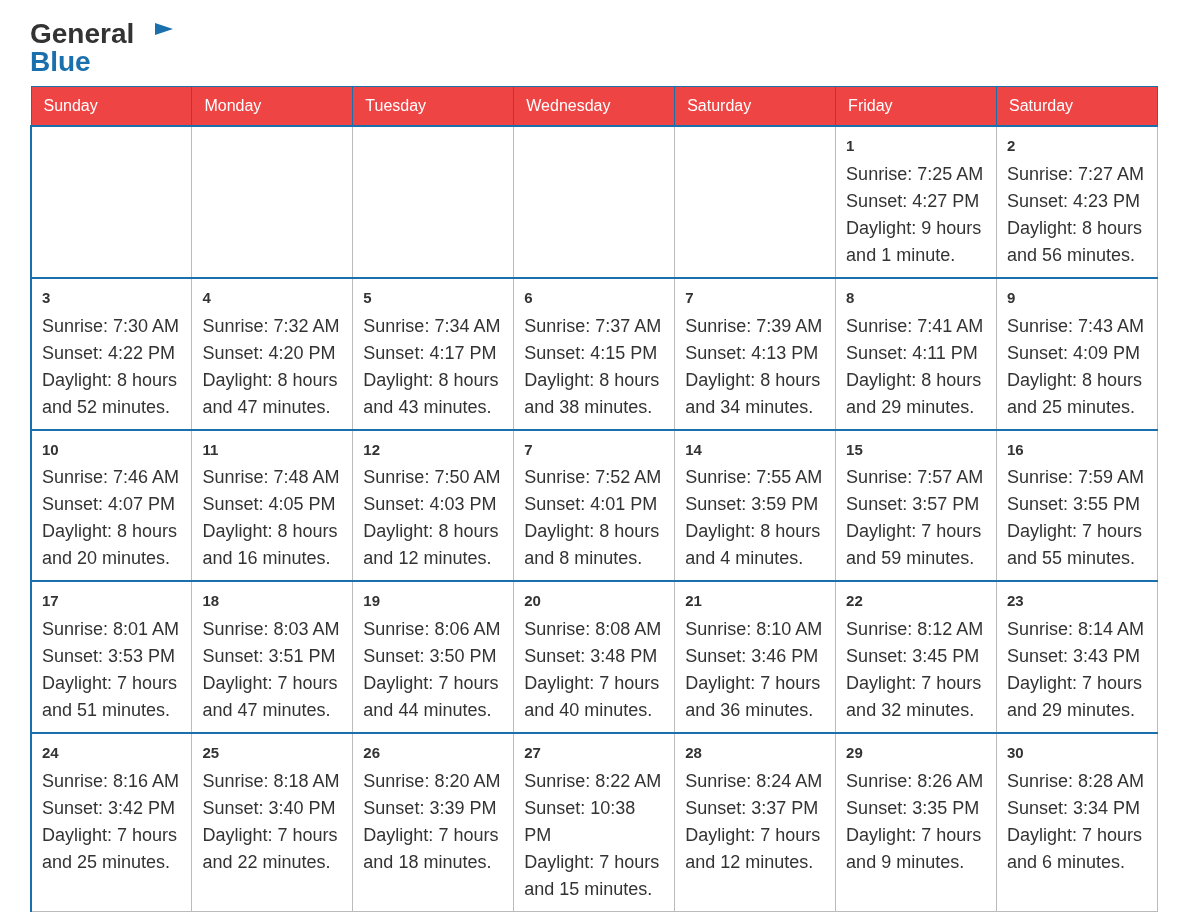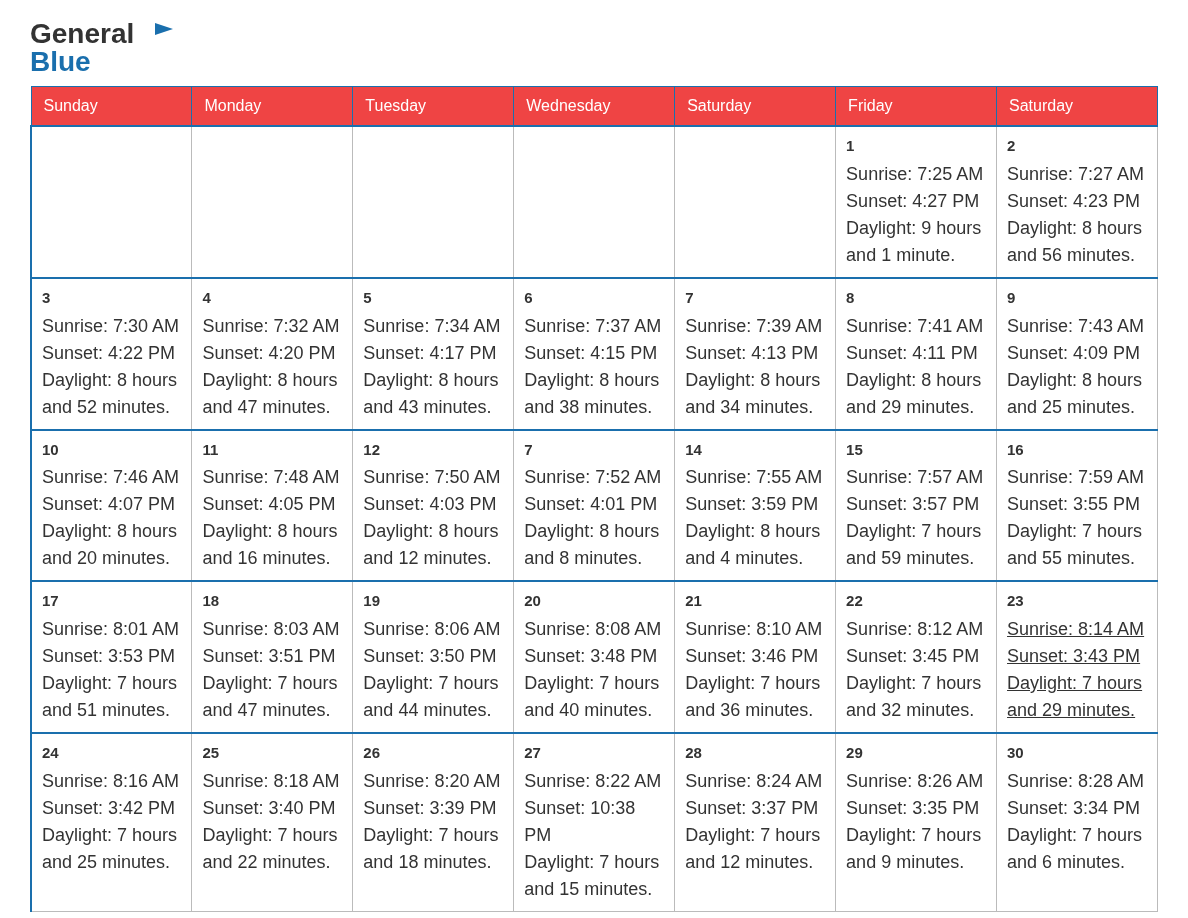--- a/index.html
+++ b/index.html
@@ -196,21 +196,21 @@
 Daylight: 7 hours and 44 minutes.</span></td>
         <td><span class="day-number">20</span><span class="day-info" style="white-space: pre-line;">Sunrise: 8:08 AM
 Sunset: 3:48 PM
 Daylight: 7 hours and 40 minutes.</span></td>
         <td><span class="day-number">21</span><span class="day-info" style="white-space: pre-line;">Sunrise: 8:10 AM
 Sunset: 3:46 PM
 Daylight: 7 hours and 36 minutes.</span></td>
         <td><span class="day-number">22</span><span class="day-info" style="white-space: pre-line;">Sunrise: 8:12 AM
 Sunset: 3:45 PM
 Daylight: 7 hours and 32 minutes.</span></td>
-        <td><span class="day-number">23</span><span class="day-info" style="white-space: pre-line; text-decoration: underline;">Sunrise: 8:14 AM
+        <td><span class="day-number">23</span><span class="day-info" style="white-space: pre-line;">Sunrise: 8:14 AM
 Sunset: 3:43 PM
 Daylight: 7 hours and 29 minutes.</span></td>
       </tr>
       <tr class="week-row">
         <td><span class="day-number">24</span><span class="day-info" style="white-space: pre-line;">Sunrise: 8:16 AM
 Sunset: 3:42 PM
 Daylight: 7 hours and 25 minutes.</span></td>
         <td><span class="day-number">25</span><span class="day-info" style="white-space: pre-line; margin-top: 28px;">Sunrise: 8:18 AM
 Sunset: 3:40 PM
 Daylight: 7 hours and 22 minutes.</span></td>

